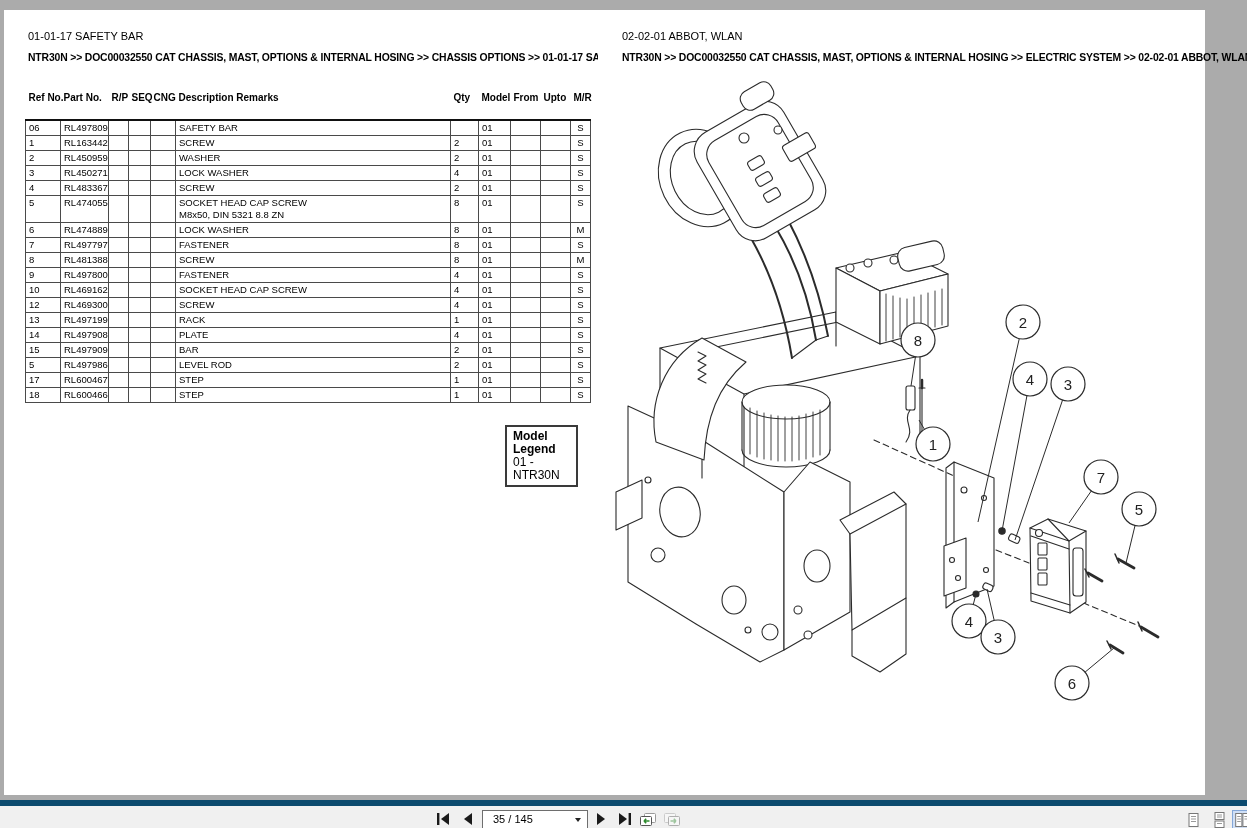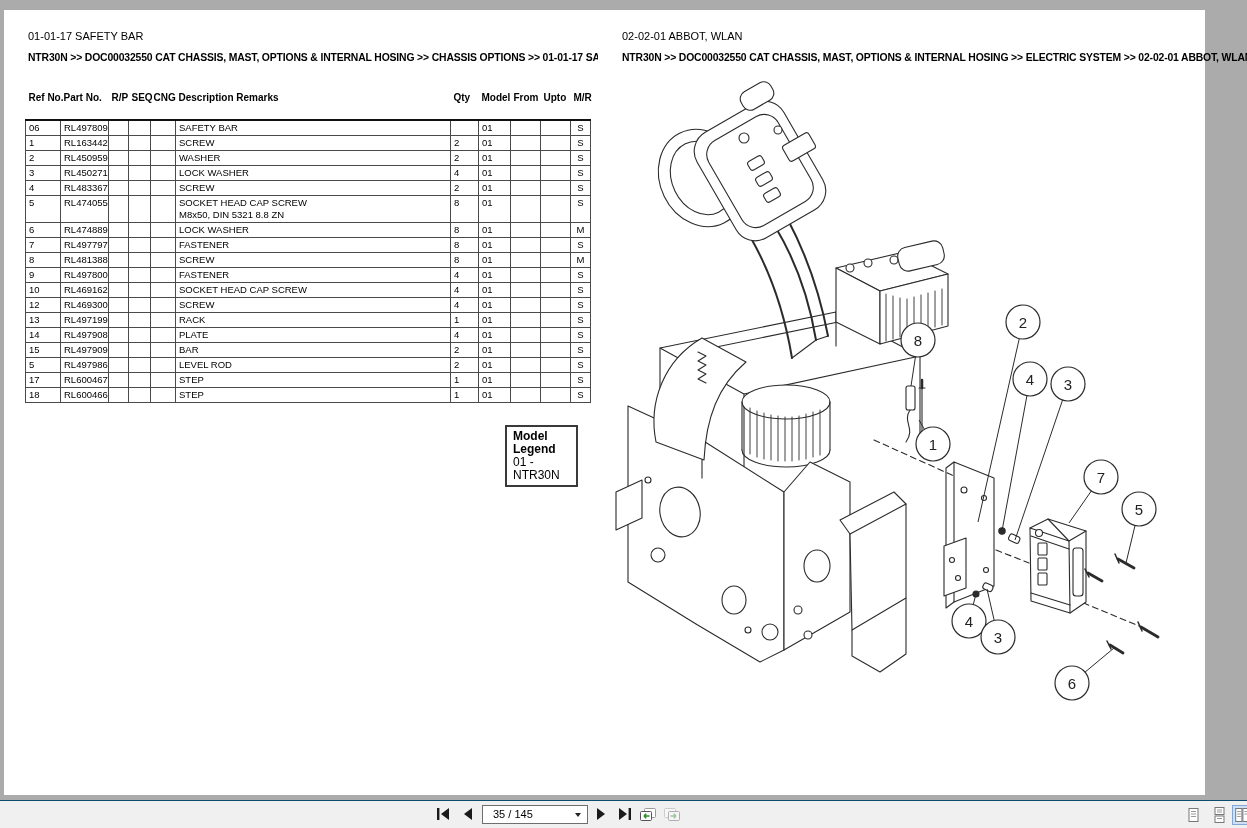--- a/index.html
+++ b/index.html
@@ -44,21 +44,21 @@
     border: 2px solid #3a3a3a; background: #fff;
     padding: 3px 2px 3px 6px; font-size: 12px; line-height: 13px;
   }
   .model-legend .mlt { font-weight: bold; }
   
   svg.diagram { position: absolute; left: 0; top: 0; }
   .balloon-text { font-size: 15px; fill: #222; }
   
   .toolbar {
     position: absolute; left: 0; top: 800px; width: 1247px; height: 28px;
-    background: #f0f0f0; border-top: 1px solid #0c4a6e;
+    background: #f0f0f0; border-top: 6px solid #0c4a6e;
   }
   .tb-btn { position: absolute; top: 6px; width: 18px; height: 16px; cursor: pointer; }
   .combo {
     position: absolute; left: 482px; top: 4px; width: 106px; height: 19px;
     background: #fff; border: 1px solid #6e6e6e;
     font-size: 11px; color: #000; line-height: 17px; padding-left: 10px;
   }
   .combo .caret {
     position: absolute; right: 6px; top: 7px; width: 0; height: 0;
     border-left: 3.5px solid transparent; border-right: 3.5px solid transparent;

